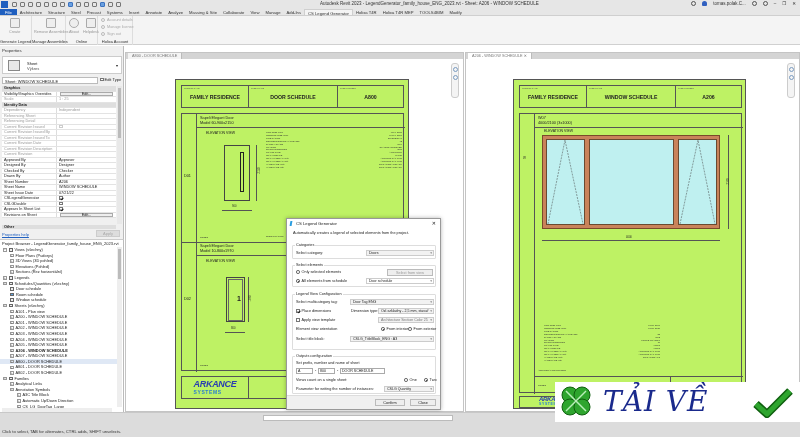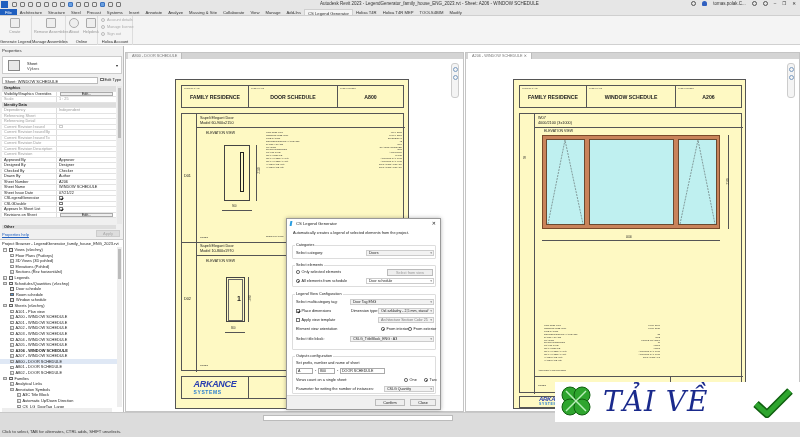--- a/index.html
+++ b/index.html
@@ -73,21 +73,21 @@
 #status .wsbox{position:absolute;left:263px;top:2px;width:190px;height:6px;background:#fff;border:1px solid #bbb}
 #status .model{position:absolute;left:560px;top:2px;width:90px;height:6px;background:#fff;border:1px solid #bbb;font-size:4px;padding-left:2px;color:#666;line-height:5px}
 #status .rico{position:absolute;right:10px;top:2px;display:flex;gap:4px}
 #status .rico span{display:inline-block;width:4px;height:4px;border:1px solid #888}
 
 .view{background:#fff;border:1px solid #c4c4c4}
 .vtab{position:absolute;left:0;top:0;right:0;height:6px;background:#d4d4d4;font-size:3.8px;line-height:6px;padding-left:2px;color:#777;white-space:nowrap}
 .vtab .tb{display:inline-block;background:#f4f4f4;padding:0 4px;border-right:1px solid #bbb}
 .navwheel{position:absolute;width:8px;height:35px;border:1px solid #ccc;border-radius:3px;background:#f4f4f4}
 .navwheel i{display:block;width:5px;height:5px;border:1px solid #7a9bc0;border-radius:50%;margin:3px auto}
-.sheet{position:absolute;border:1px solid #555;background:#fef9c3}
+.sheet{position:absolute;border:1px solid #555;background:#bef264}
 .tbar{position:absolute;border:1px solid #555;display:flex}
 .tbar .c{position:relative;border-right:1px solid #555;display:flex;align-items:center;justify-content:center;font-weight:bold;font-size:5.2px}
 .tbar .c:last-child{border-right:none}
 .tbar .c .sm{position:absolute;left:2px;top:1px;font-size:2px;font-weight:normal;color:#555}
 .body-frame{position:absolute;border:1px solid #555}
 .mk{position:absolute;font-size:3.8px}
 .line{position:absolute;background:#555}
 .spec{position:absolute;font-size:2.3px;line-height:2.9px;color:#333}
 .specv{position:absolute;font-size:2.3px;line-height:2.9px;color:#333;text-align:right}
 .door{position:absolute;border:1px solid #444}

